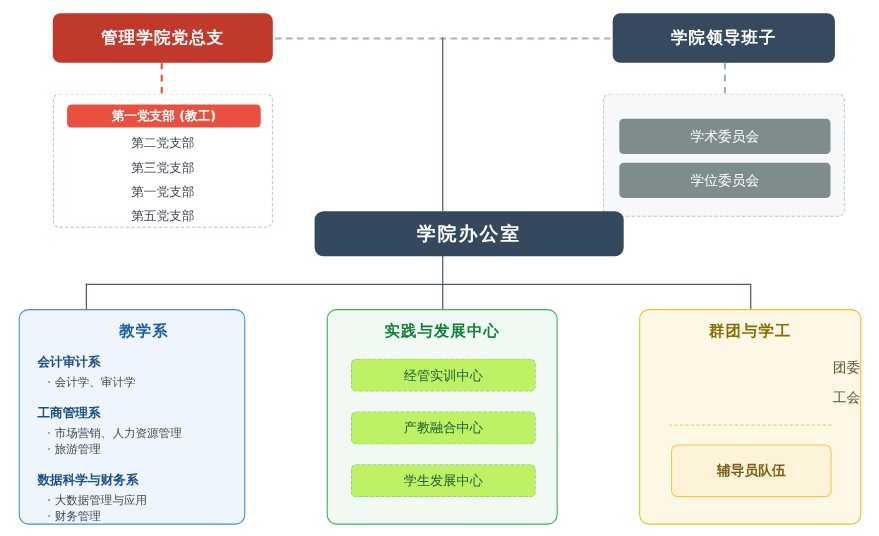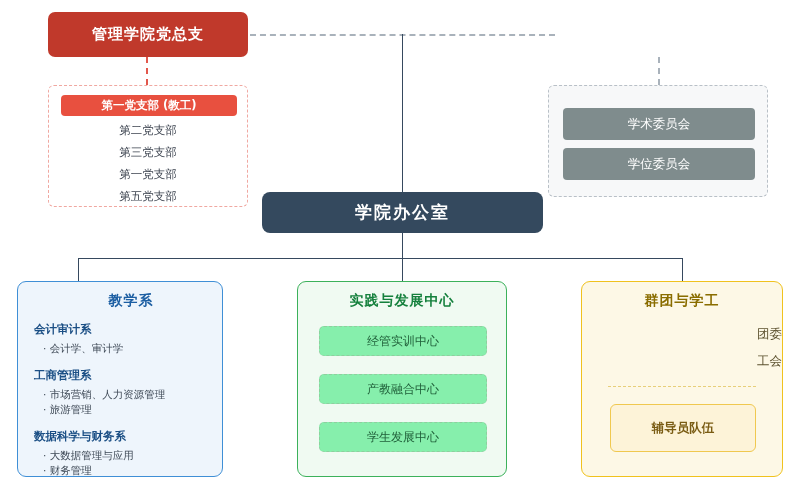--- a/index.html
+++ b/index.html
@@ -66,20 +66,21 @@
   
   .office {
     position: absolute;
     display: flex; align-items: center; justify-content: center;
     background: #34495e;
     border-radius: 8px;
     color: #ffffff;
     font-size: 17px;
     font-weight: bold;
     letter-spacing: 2px;
+    margin-left: 24px;
   }
 
   
   .panel { position: absolute; border-radius: 9px; }
   .panel-blue   { background: #eef5fc; border: 1.5px solid #3f8fd6; }
   .panel-green  { background: #f0faf2; border: 1.5px solid #3cb15b; }
   .panel-yellow { background: #fdf8e6; border: 1.5px solid #f0c21e; }
 
   .panel-title {
     position: absolute; top: 10px; left: 0; right: 0;
@@ -102,21 +103,21 @@
     font-size: 10.5px; color: #3f4a57;
     padding-left: 9px;
     line-height: 15px;
   }
 
   
   .greenbox {
     position: absolute;
     display: flex; align-items: center; justify-content: center;
     border: 1.3px dashed #8fce9f;
-    background: #86efac;
+    background: #bef264;
     border-radius: 5px;
     font-size: 12px;
     color: #20603a;
   }
 
   
   .yellow-item {
     position: absolute; left: 0; right: 0;
     text-align: right;
     font-size: 12.5px;
@@ -161,20 +162,21 @@
   <div class="topbox box-red" style="left:48px; top:12px; width:200px; height:45px;">管理学院党总支</div>
 
   <div class="dashcontainer dash-red" style="left:48px; top:85px; width:200px; height:122px;">
     <div class="branch-primary" style="left:12px; top:9px; width:176px; height:21px;">第一党支部 (教工)</div>
     <div class="branch-item" style="top:37px;">第二党支部</div>
     <div class="branch-item" style="top:59px;">第三党支部</div>
     <div class="branch-item" style="top:81px;">第一党支部</div>
     <div class="branch-item" style="top:103px;">第五党支部</div>
   </div>
 
+  <div class="topbox box-navy" style="left:557px; top:12px; width:202px; height:45px;">学院领导班子</div>
 
   <div class="dashcontainer dash-gray" style="left:548px; top:85px; width:220px; height:112px;">
     <div class="committee" style="left:14px; top:22px; width:192px; height:32px;">学术委员会</div>
     <div class="committee" style="left:14px; top:62px; width:192px; height:32px;">学位委员会</div>
   </div>
 
   <div class="office" style="left:262px; top:192px; width:281px; height:41px;">学院办公室</div>
 
   <div class="panel panel-blue" style="left:17px; top:281px; width:206px; height:196px;">
     <div class="panel-title title-blue">教学系</div>

